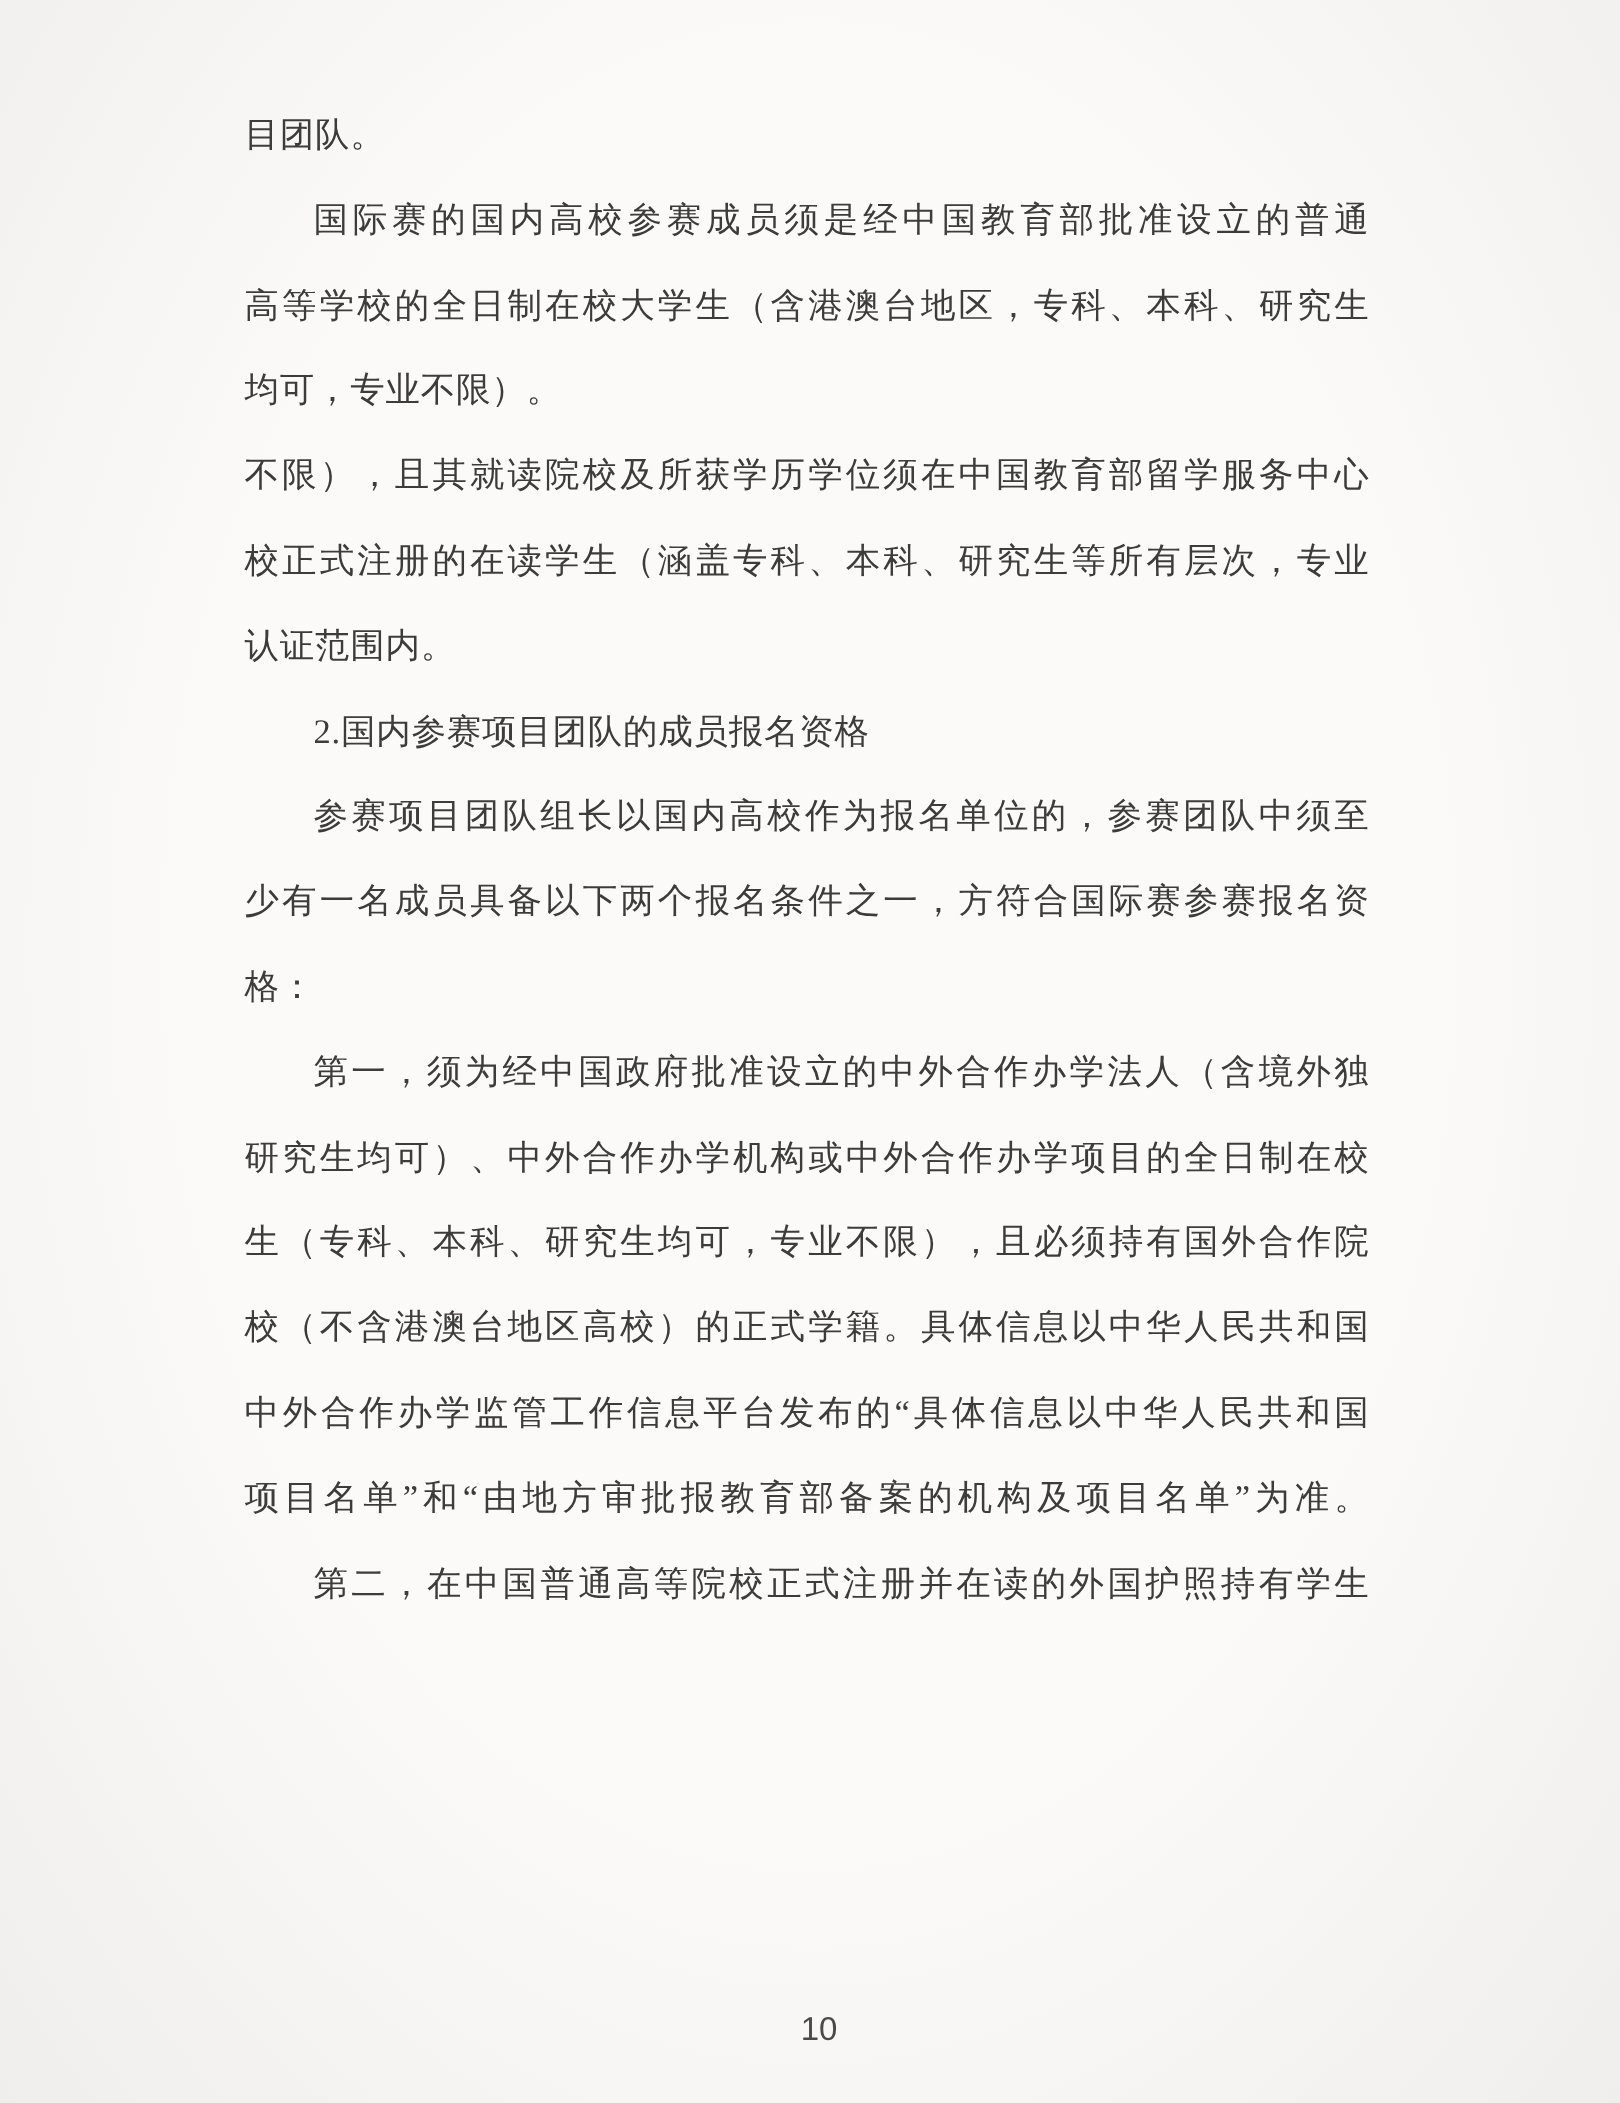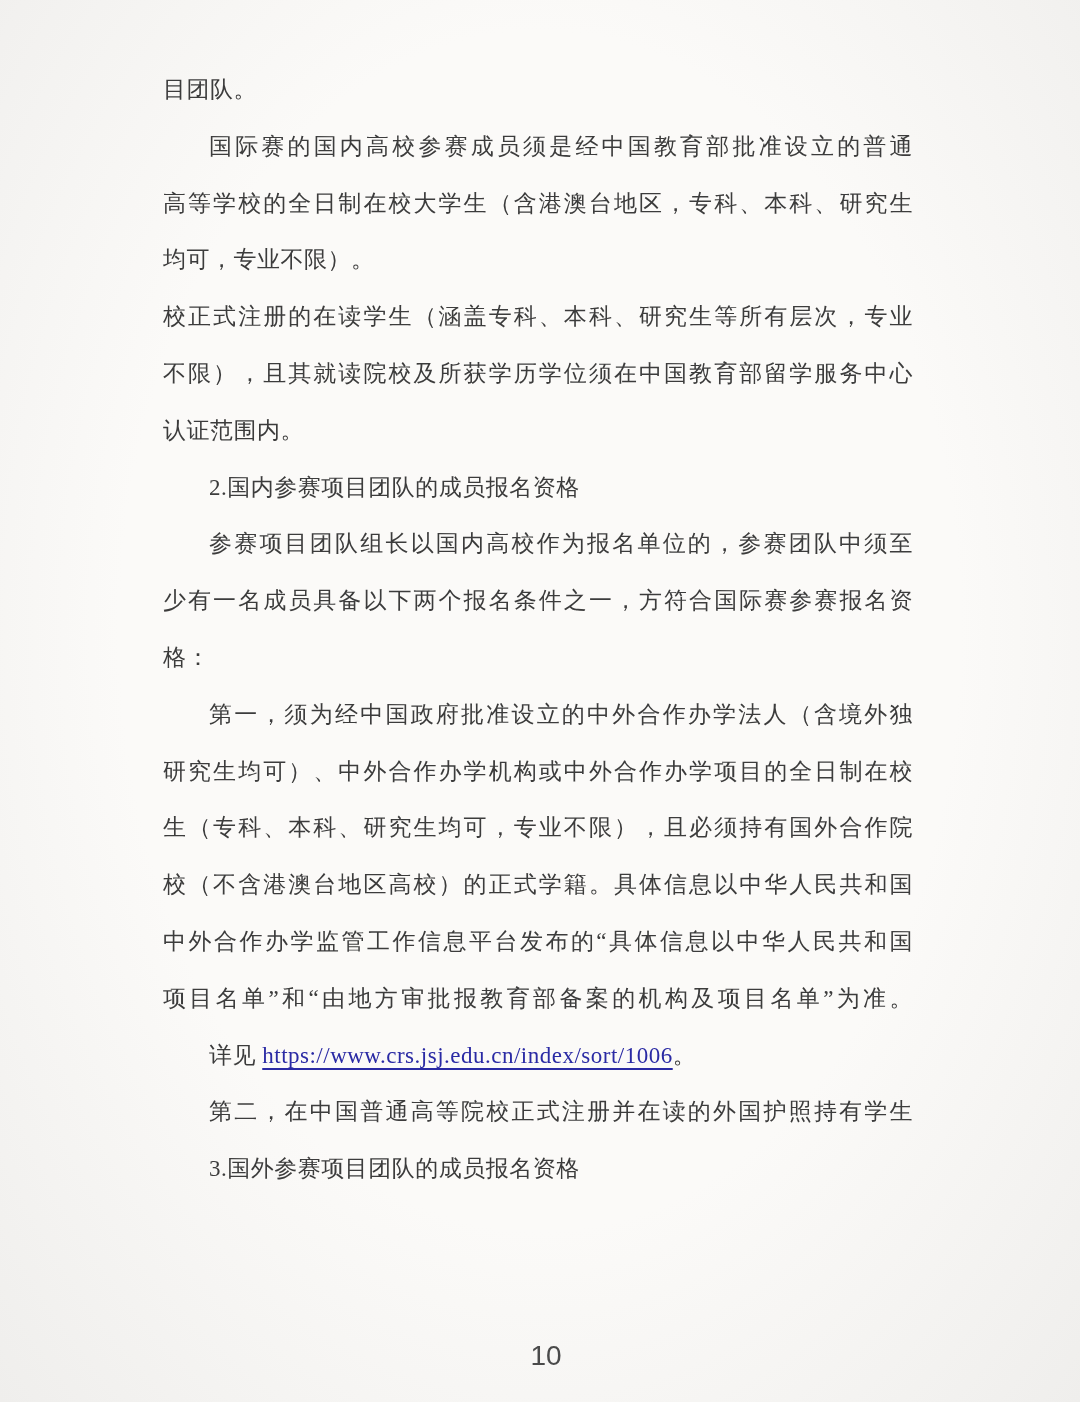--- a/index.html
+++ b/index.html
@@ -41,45 +41,43 @@
     text-decoration: underline;
     text-underline-offset: 5px;
     cursor: pointer;
   }
   .page-footer {
     position: absolute;
     left: 12px;
     right: 0;
     top: 1340px;
     text-align: center;
-    font-size: 28px;
+    font-size: 22px;
     color: #4a4a4a;
     font-family: "Liberation Sans", "DejaVu Sans", sans-serif;
   }
 </style>
 </head>
 <body>
 
 <main>
   <div class="doc-body">
       <div class="line">目团队。</div>
       <div class="line indent full">国际赛的国内高校参赛成员须是经中国教育部批准设立的普通</div>
       <div class="line full">高等学校的全日制在校大学生（含港澳台地区，专科、本科、研究生</div>
       <div class="line">均可，专业不限）。</div>
+      <div class="line full">不限），且其就读院校及所获学历学位须在中国教育部留学服务中心</div>
       <div class="line full">校正式注册的在读学生（涵盖专科、本科、研究生等所有层次，专业</div>
-      <div class="line full">不限），且其就读院校及所获学历学位须在中国教育部留学服务中心</div>
       <div class="line">认证范围内。</div>
       <div class="line indent">2.国内参赛项目团队的成员报名资格</div>
       <div class="line indent full">参赛项目团队组长以国内高校作为报名单位的，参赛团队中须至</div>
       <div class="line full">少有一名成员具备以下两个报名条件之一，方符合国际赛参赛报名资</div>
       <div class="line">格：</div>
       <div class="line indent full">第一，须为经中国政府批准设立的中外合作办学法人（含境外独</div>
       <div class="line full">研究生均可）、中外合作办学机构或中外合作办学项目的全日制在校</div>
       <div class="line full">生（专科、本科、研究生均可，专业不限），且必须持有国外合作院</div>
       <div class="line full">校（不含港澳台地区高校）的正式学籍。具体信息以中华人民共和国</div>
       <div class="line full">中外合作办学监管工作信息平台发布的“具体信息以中华人民共和国</div>
       <div class="line full">项目名单”和“由地方审批报教育部备案的机构及项目名单”为准。</div>
-      <div class="line indent"><span>详见 </span><a>https://www.crs.jsj.edu.cn/index/sort/1006</a><span>。</span></div>
       <div class="line indent full">第二，在中国普通高等院校正式注册并在读的外国护照持有学生</div>
-      <div class="line indent">3.国外参赛项目团队的成员报名资格</div>
     </div>
   <div class="page-footer">10</div>
 </main>
 
 </body></html>

